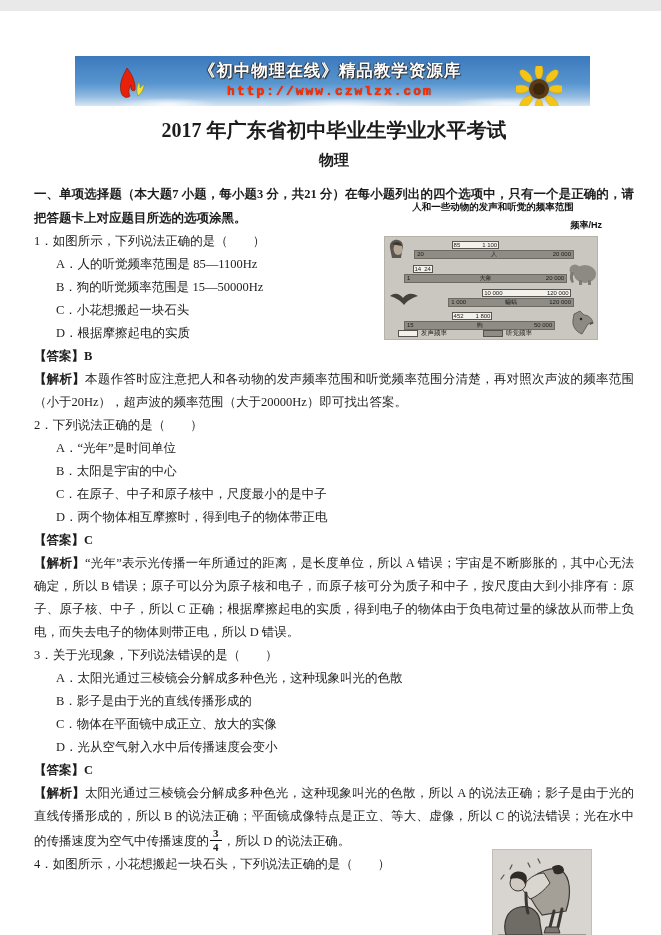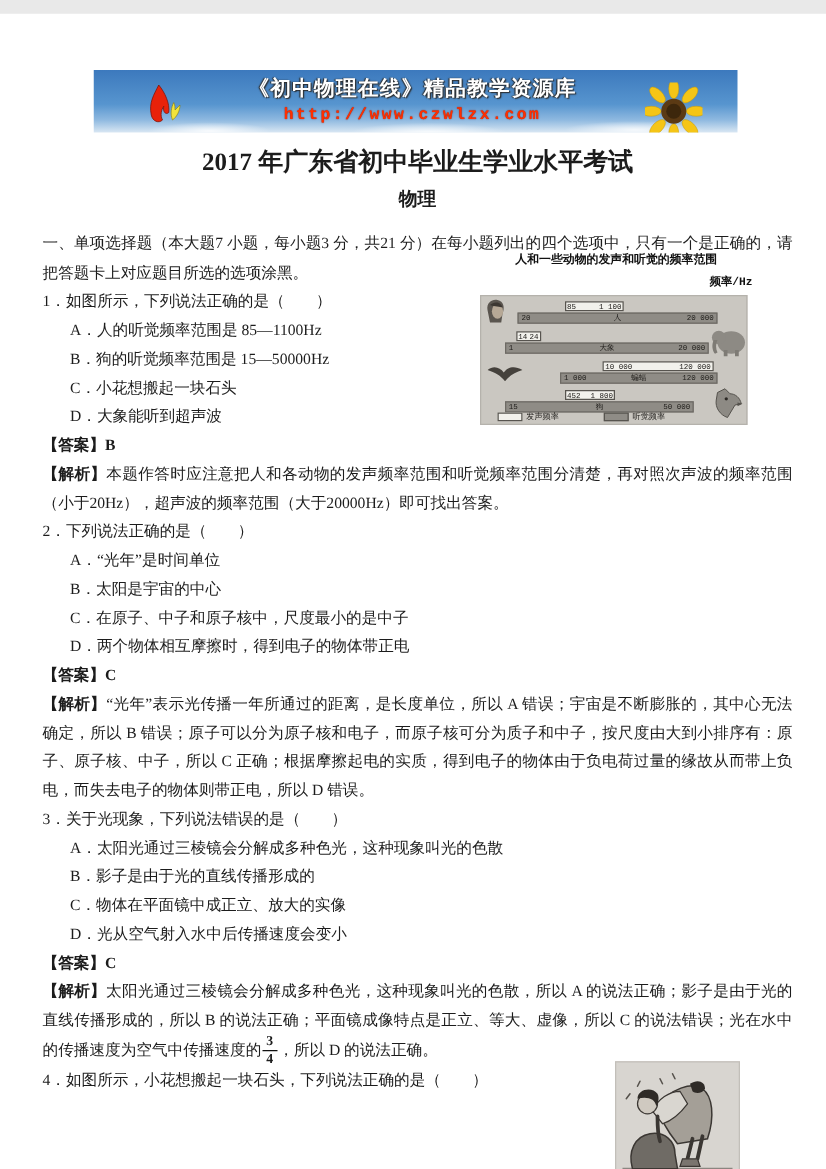--- a/index.html
+++ b/index.html
@@ -37,34 +37,34 @@
   .banner-url {
     margin-top:2px; color:#ff2f00; font-weight:bold; font-size:13px; letter-spacing:2px;
     font-family:"Liberation Mono","DejaVu Sans Mono",monospace;
     text-shadow: 0 0 1px #7a1400;
   }
   .banner-sunflower { position:absolute; right:28px; top:10px; width:46px; height:46px; }
   
   .doc-title { margin-top:14px; text-align:center; font-size:20px; font-weight:bold; line-height:20px; }
   .doc-subject { margin-top:10px; text-align:center; font-size:15px; font-weight:bold; line-height:20px; }
   .content { position:absolute; left:34px; top:95px; width:600px; }
-  .intro { margin-top:12px; font-weight:normal; font-size:12.5px; line-height:24px; text-align:justify; }
+  .intro { margin-top:12px; font-weight:bold; font-size:12.5px; line-height:24px; text-align:justify; }
   
   .q-stem { font-size:12.5px; line-height:23px; }
   .q-options { list-style:none; margin-left:22px; }
   .q-options li { font-size:12.5px; line-height:23px; }
   .q1 .q-stem, .q1 .q-options { width:352px; }
   .answer-line { font-size:12.5px; line-height:23px; font-weight:bold; }
   .analysis { font-size:12.5px; line-height:23px; text-align:justify; }
   .analysis .label { font-weight:bold; }
   .frac { display:inline-block; vertical-align:-6px; text-align:center; font-weight:bold; font-size:11px; line-height:11px; padding:0 1px; }
   .frac .num { display:block; border-bottom:1.5px solid #111; padding:0 3px 1px; }
   .frac .den { display:block; padding-top:1px; }
   
-  .freq-figure { position:absolute; left:384px; top:190px; width:218px; font-family:Liberation Mono, monospace; }
+  .freq-figure { position:absolute; left:384px; top:190px; width:218px; font-family:Liberation Sans, sans-serif; }
   .freq-title { text-align:center; font-size:9.5px; font-weight:bold; color:#111; white-space:nowrap; }
   .freq-axis { text-align:right; font-size:9px; font-weight:bold; margin-top:5px; color:#111; }
   .freq-photo { position:relative; margin-top:4px; width:214px; height:104px; background:#cac7c1; box-shadow:0 0 0 1px #b5b2ac inset; }
   .freq-strip { position:absolute; left:20px; right:24px; height:20px; }
   .bar-hear {
     position:absolute; top:9px; height:9px; background:#8f8c86; border:0.5px solid #6d6a64;
     display:flex; justify-content:space-between; align-items:center; padding:0 2px;
     font-size:6px; color:#23211e; line-height:9px;
   }
   .bar-hear .mid { position:absolute; left:0; right:0; text-align:center; }
@@ -118,21 +118,21 @@
     <h2 class="doc-subject">物理</h2>
 
     <p class="intro">一、单项选择题（本大题7 小题，每小题3 分，共21 分）在每小题列出的四个选项中，只有一个是正确的，请把答题卡上对应题目所选的选项涂黑。</p>
 
     <div class="q1">
       <p class="q-stem">1．如图所示，下列说法正确的是（　　）</p>
       <ul class="q-options">
         <li>A．人的听觉频率范围是 85—1100Hz</li>
         <li>B．狗的听觉频率范围是 15—50000Hz</li>
         <li>C．小花想搬起一块石头</li>
-        <li>D．大象能听到超声波</li>
+        <li>D．根据摩擦起电的实质</li>
       </ul>
       <p class="answer-line"><span>【答案】</span><span>B</span></p>
       <p class="analysis"><span class="label">【解析】</span><span>本题作答时应注意把人和各动物的发声频率范围和听觉频率范围分清楚，再对照次声波的频率范围（小于20Hz），超声波的频率范围（大于20000Hz）即可找出答案。</span></p>
     </div>
 
     <div>
       <p class="q-stem">2．下列说法正确的是（　　）</p>
       <ul class="q-options">
         <li>A．“光年”是时间单位</li>
         <li>B．太阳是宇宙的中心</li>

